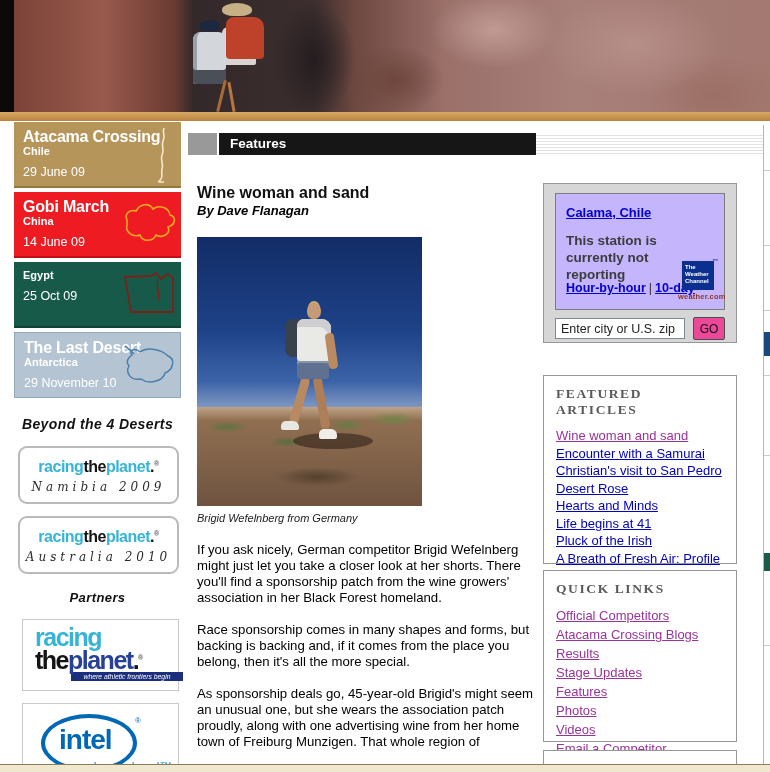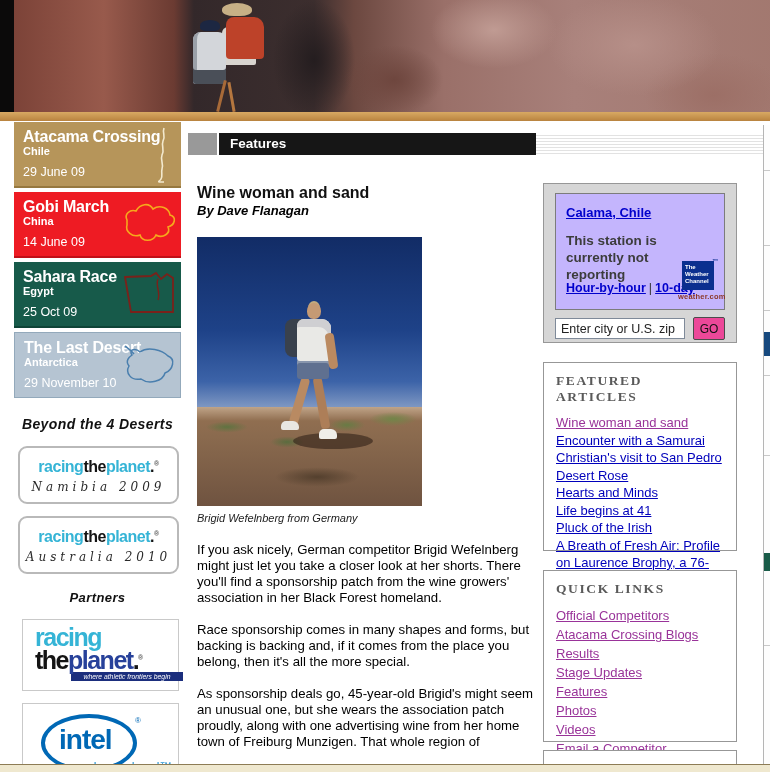--- a/index.html
+++ b/index.html
@@ -113,21 +113,21 @@
   .weather-sep { color:#333; padding:0 3px; font-weight:normal; }
   .twc { position:absolute; right:8px; bottom:8px; width:38px; text-align:center; }
   .twc-sq { width:32px; height:29px; background:#0b2f8f; margin-left:4px; color:#fff; font-size:6px; font-weight:bold; text-align:left; padding:3px 0 0 3px; line-height:7px; position:relative; }
   .twc-tm { position:absolute; right:-4px; top:-3px; color:#0b2f8f; font-size:6px; }
   .twc-site { font-size:7.5px; font-weight:bold; color:#8b3626; margin-top:2px; letter-spacing:.2px; }
   .weather-form { display:flex; align-items:center; margin-top:7px; }
   .weather-input { width:130px; height:21px; border:1px solid #7f8a99; font-size:12.5px; color:#222; padding:2px 5px; font-family:"Liberation Sans",sans-serif; }
   .weather-go { margin-left:8px; width:33px; height:23px; background:#ec4899; border:1px solid #4c4c4c; border-radius:2px; font-size:12px; color:#111; font-family:"Liberation Sans",sans-serif; }
 
   .links-box { padding:10px 12px 12px; }
-  .featured-box { top:362px; height:189px; }
+  .featured-box { top:375px; height:189px; }
   .quick-box { top:570px; height:172px; }
   .tech-box { top:750px; height:40px; }
   .rbox-heading { font-family:"Liberation Serif", serif; font-size:13.5px; font-weight:bold; color:#5a5a5a; letter-spacing:1.6px; margin-bottom:9px; }
   .link-list { list-style:none; }
   .link-list li { font-size:13px; line-height:17.5px; }
   .quick-box .link-list li { line-height:19px; }
   .link-list a { color:#0000bb; text-decoration:underline; }
   .link-list a.visited { color:#993399; }
 
   
@@ -169,21 +169,20 @@
     <div class="race-card race-gobi">
       <div class="race-title">Gobi March</div>
       <div class="race-loc">China</div>
       <div class="race-date">14 June 09</div>
       <svg class="race-map map-china" width="62" height="48" viewBox="0 0 62 48">
         <path d="M10,20 C7,14 13,9 19,11 C23,4 32,2 36,9 C43,4 52,8 53,15 C60,17 58,25 51,27 C54,33 46,39 39,35 C36,42 25,42 23,35 C15,38 8,31 10,25 Z" fill="none" stroke="#f6a81c" stroke-width="1.6"></path>
       </svg>
     </div>
 
     <div class="race-card race-sahara">
-      <div class="race-title">Sahara Race</div>
       <div class="race-loc">Egypt</div>
       <div class="race-date">25 Oct 09</div>
       <svg class="race-map map-egypt" width="56" height="48" viewBox="0 0 56 48">
         <path d="M4,7 L30,6 L35,3 L40,9 L46,4 L52,8 L52,42 L10,42 Z" fill="none" stroke="#7a211a" stroke-width="1.8"></path>
         <path d="M37,9 C34,16 40,22 37,30" fill="none" stroke="#7a211a" stroke-width="1.4"></path>
       </svg>
     </div>
 
     <div class="race-card race-last">
       <div class="race-title">The Last Desert</div>

